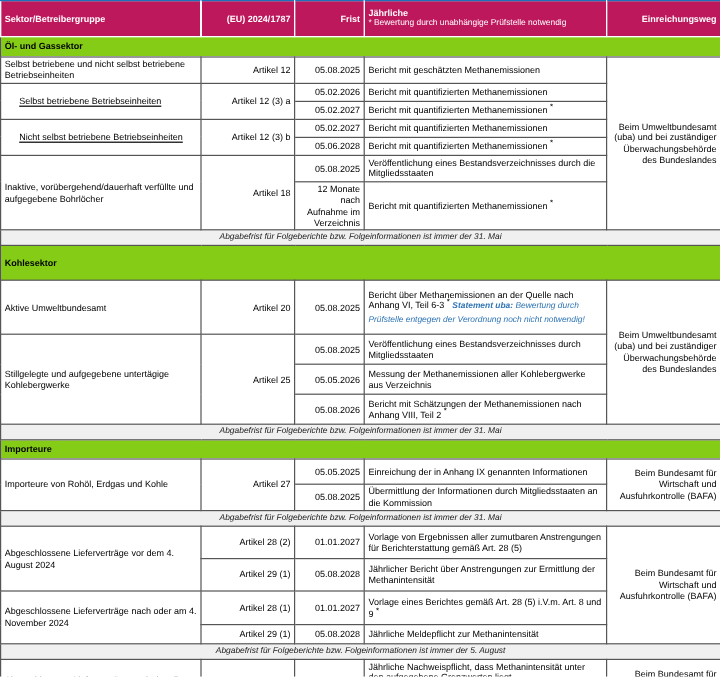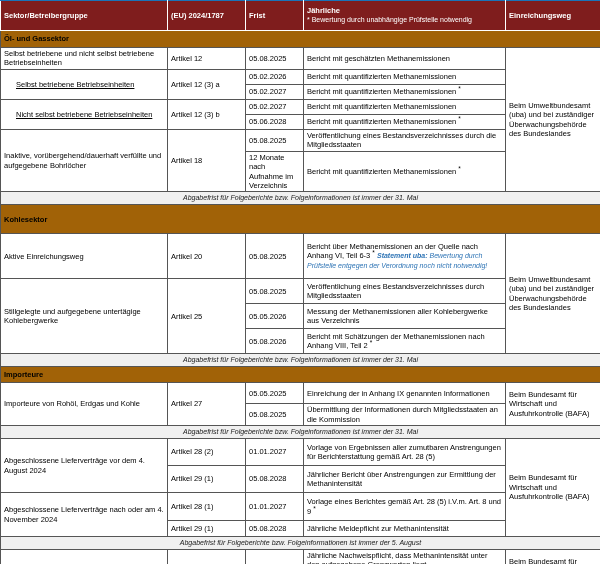--- a/index.html
+++ b/index.html
@@ -8,30 +8,30 @@
     font-family:"Liberation Sans", sans-serif; color:#000;
   }
   table.main {
     width:600px; height:564px; border-collapse:collapse; table-layout:fixed;
   }
   td {
     border:1px solid #555; padding:1px 3px; font-size:7.5px; line-height:1.25;
     vertical-align:middle; overflow:hidden; word-wrap:break-word;
   }
   tr.hdr td {
-    background:#7f1d1d; color:#fff; font-weight:bold; border-color:#ffffff;
+    background:#be185d; color:#fff; font-weight:bold; border-color:#ffffff;
     border-top-color:#1a73b8;
     margin-top:23px;
   }
   tr.hdr td .subnote { font-weight:normal; font-size:7px; }
-  tr.section td { background:#a16207; font-weight:bold; font-size:7.5px; }
+  tr.section td { background:#84cc16; font-weight:bold; font-size:7.5px; }
   tr.note td {
     background:#f0f0f0; font-style:italic; text-align:center; font-size:7px; color:#1a1a1a;
   }
-  .center { text-align:left; }
+  .center { text-align:right; }
   .sub-indent { padding-left:15px;text-decoration:underline; }
   .blue { color:#2e74b5; font-style:italic; font-size:7px; }
   .blue .lbl { font-weight:bold; }
   .blue-block { display:block; margin-top:4px; }
   sup.star { font-size:6.5px; line-height:0; }
 </style>
 </head>
 <body>
 
 <div class="doc">
@@ -103,21 +103,21 @@
 
   <tr class="note" style="height:13px">
     <td colspan="5">Abgabefrist für Folgeberichte bzw. Folgeinformationen ist immer der 31. Mai</td>
   </tr>
 
   <tr class="section" style="height:29px">
     <td colspan="5">Kohlesektor</td>
   </tr>
 
   <tr style="height:45px">
-    <td>Aktive Einreichungsweg</td>
+    <td>Aktive Umweltbundesamt</td>
     <td class="center">Artikel 20</td>
     <td class="center">05.08.2025</td>
     <td>
       <span>Bericht über Methanemissionen an der Quelle nach Anhang VI, Teil 6-3</span> <sup class="star">*</sup>
       <span class="blue"><span class="lbl">Statement uba:</span> <span>Bewertung durch Prüfstelle entgegen der Verordnung noch nicht notwendig!</span></span>
     </td>
     <td class="center" rowspan="4">Beim Umweltbundesamt (uba) und bei zuständiger Überwachungsbehörde des Bundeslandes</td>
   </tr>
 
   <tr style="height:25px">

